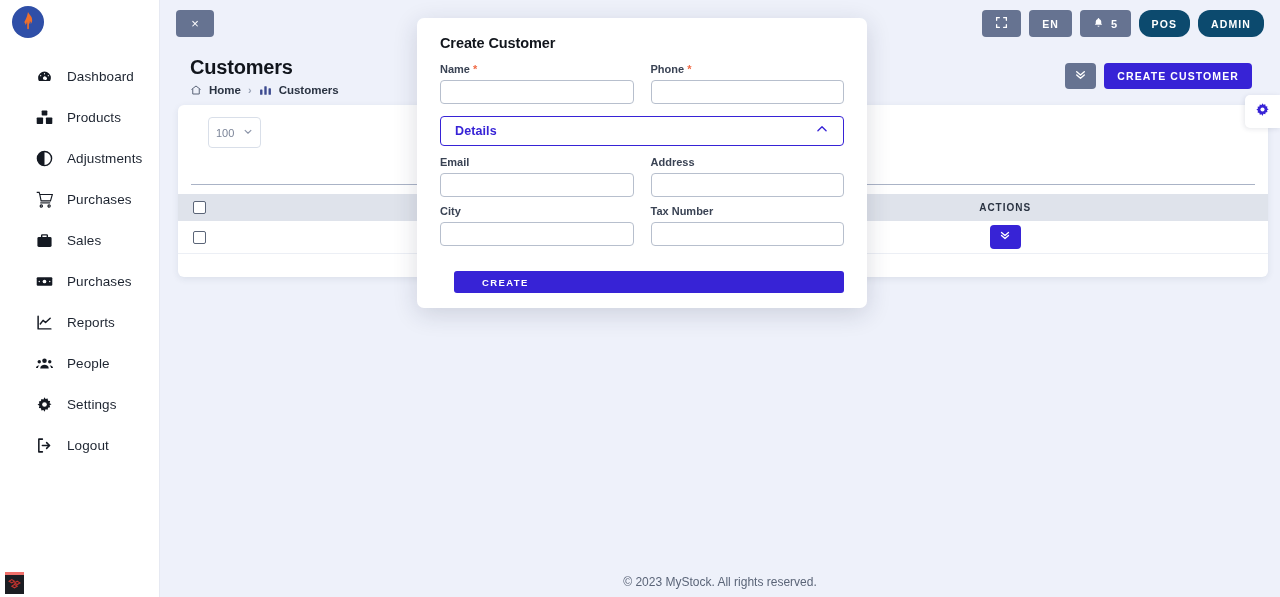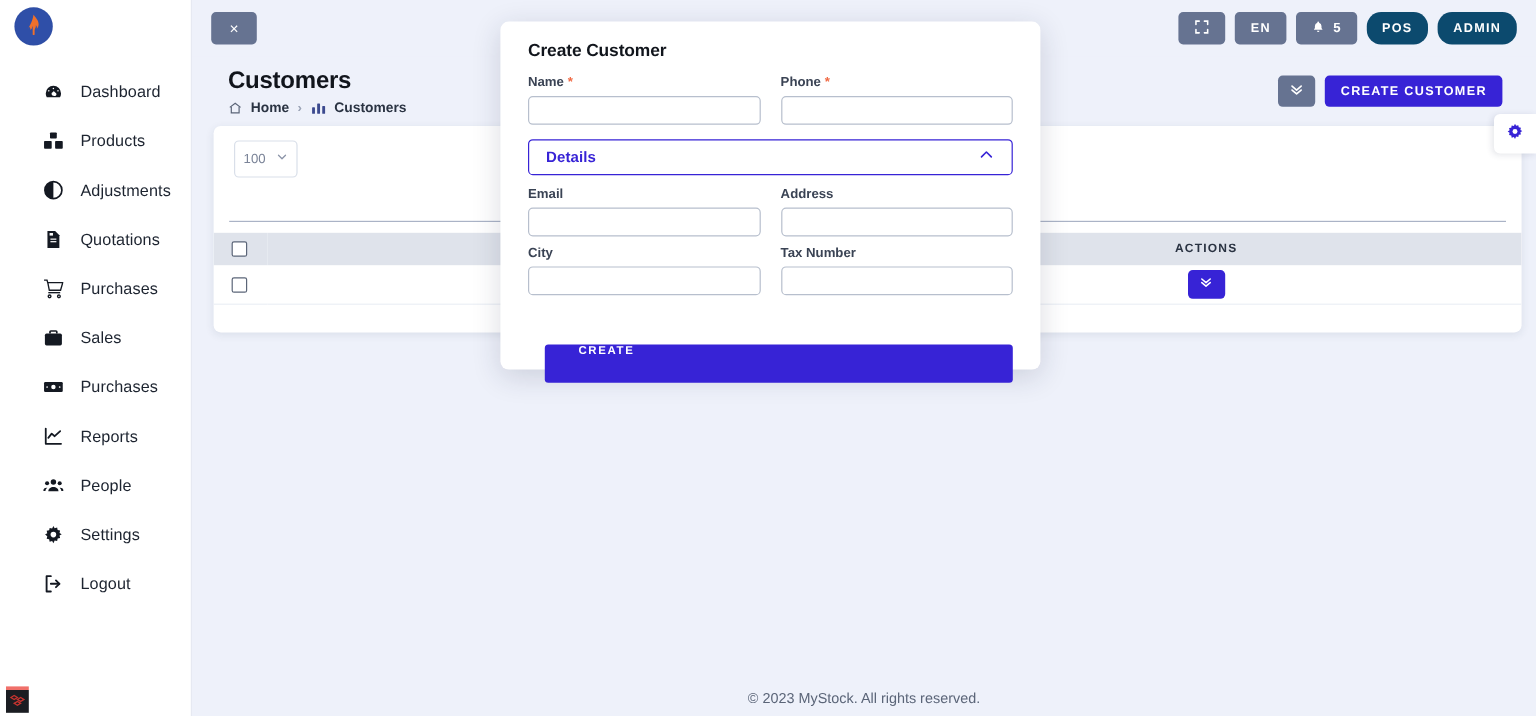--- a/index.html
+++ b/index.html
@@ -110,21 +110,21 @@
   
   .card {
     position: absolute; left: 178px; top: 105px;
     width: 1090px; height: 172px;
     background: #fff; border-radius: 6px;
     box-shadow: 0 2px 7px rgba(38,50,80,.09);
     z-index: 1; overflow: hidden;
   }
   .card-toolbar {
     display: flex; align-items: center; gap: 10px;
-    padding: 12px 13px 0 17px;
+    padding: 12px 13px 0 30px;
   }
   .select-100 {
     width: 53px; height: 31px; border: 1px solid #d9dfe9; border-radius: 4px;
     display: flex; align-items: center; justify-content: space-between;
     padding: 0 7px; font-size: 11px; color: #7b8498; cursor: pointer;
     background: #fff;
   }
   .search-row { padding: 7px 13px 0 13px; }
   .search-input {
     width: 100%; height: 30px; border: none;
@@ -217,25 +217,25 @@
   }
   .accordion-label {
     font-size: 12.5px; font-weight: 700; color: #3723d6; letter-spacing: .1px;
   }
   .details-grid {
     display: grid; grid-template-columns: 1fr 1fr;
     column-gap: 17px; row-gap: 5px;
   }
   .btn-submit {
     position: absolute; left: 454px; top: 271px;
-    width: 390px; height: 32px;
+    width: 390px; height: 22px;
     background: #3723d6; color: #fff; border: none; border-radius: 3px;
     font-size: 9.5px; font-weight: 700; letter-spacing: 1.4px;
-    display: flex; align-items: flex-start; padding-left: 28px;
-    cursor: pointer; z-index: 21; margin-top: 16px;
+    display: flex; align-items: center; padding-left: 28px;
+    cursor: pointer; z-index: 21;
   }
 </style>
 </head>
 <body>
 
 <div class="app">
 
   <aside class="sidebar">
     <div class="logo-wrap">
       <span class="logo">
@@ -270,31 +270,20 @@
       <div class="nav-item">
         <span class="nav-ico">
           <svg width="17" height="17" viewBox="0 0 24 24" fill="none">
               <circle cx="12" cy="12" r="10" fill="none" stroke="currentColor" stroke-width="2"></circle>
               <path d="M12 2a10 10 0 000 20z" fill="currentColor"></path>
             </svg>
         </span>
         <span class="nav-label">Adjustments</span>
       </div>
 
-      <div class="nav-item">
-        <span class="nav-ico">
-          <svg width="17" height="17" viewBox="0 0 24 24" fill="currentColor">
-              <path d="M5 2h9l5 5v15H5z"></path>
-              <rect x="7.5" y="4.5" width="4" height="3" fill="#fff"></rect>
-              <rect x="8.5" y="11" width="7" height="1.4" fill="#fff"></rect>
-              <rect x="8.5" y="14" width="7" height="1.4" fill="#fff"></rect>
-            </svg>
-        </span>
-        <span class="nav-label">Quotations</span>
-      </div>
 
       <div class="nav-item">
         <span class="nav-ico">
           <svg width="17" height="17" viewBox="0 0 24 24" fill="currentColor">
               <path d="M1 2h3.5l.8 3H23l-2.6 9H7.2L5.4 5M7.5 19.5a1.6 1.6 0 11-.01 3.2 1.6 1.6 0 01.01-3.2zm11 0a1.6 1.6 0 11-.01 3.2 1.6 1.6 0 01.01-3.2z" stroke="currentColor" stroke-width="1.6" fill="none"></path>
               <rect x="6" y="16" width="14" height="1.6"></rect>
             </svg>
         </span>
         <span class="nav-label">Purchases</span>
       </div>

